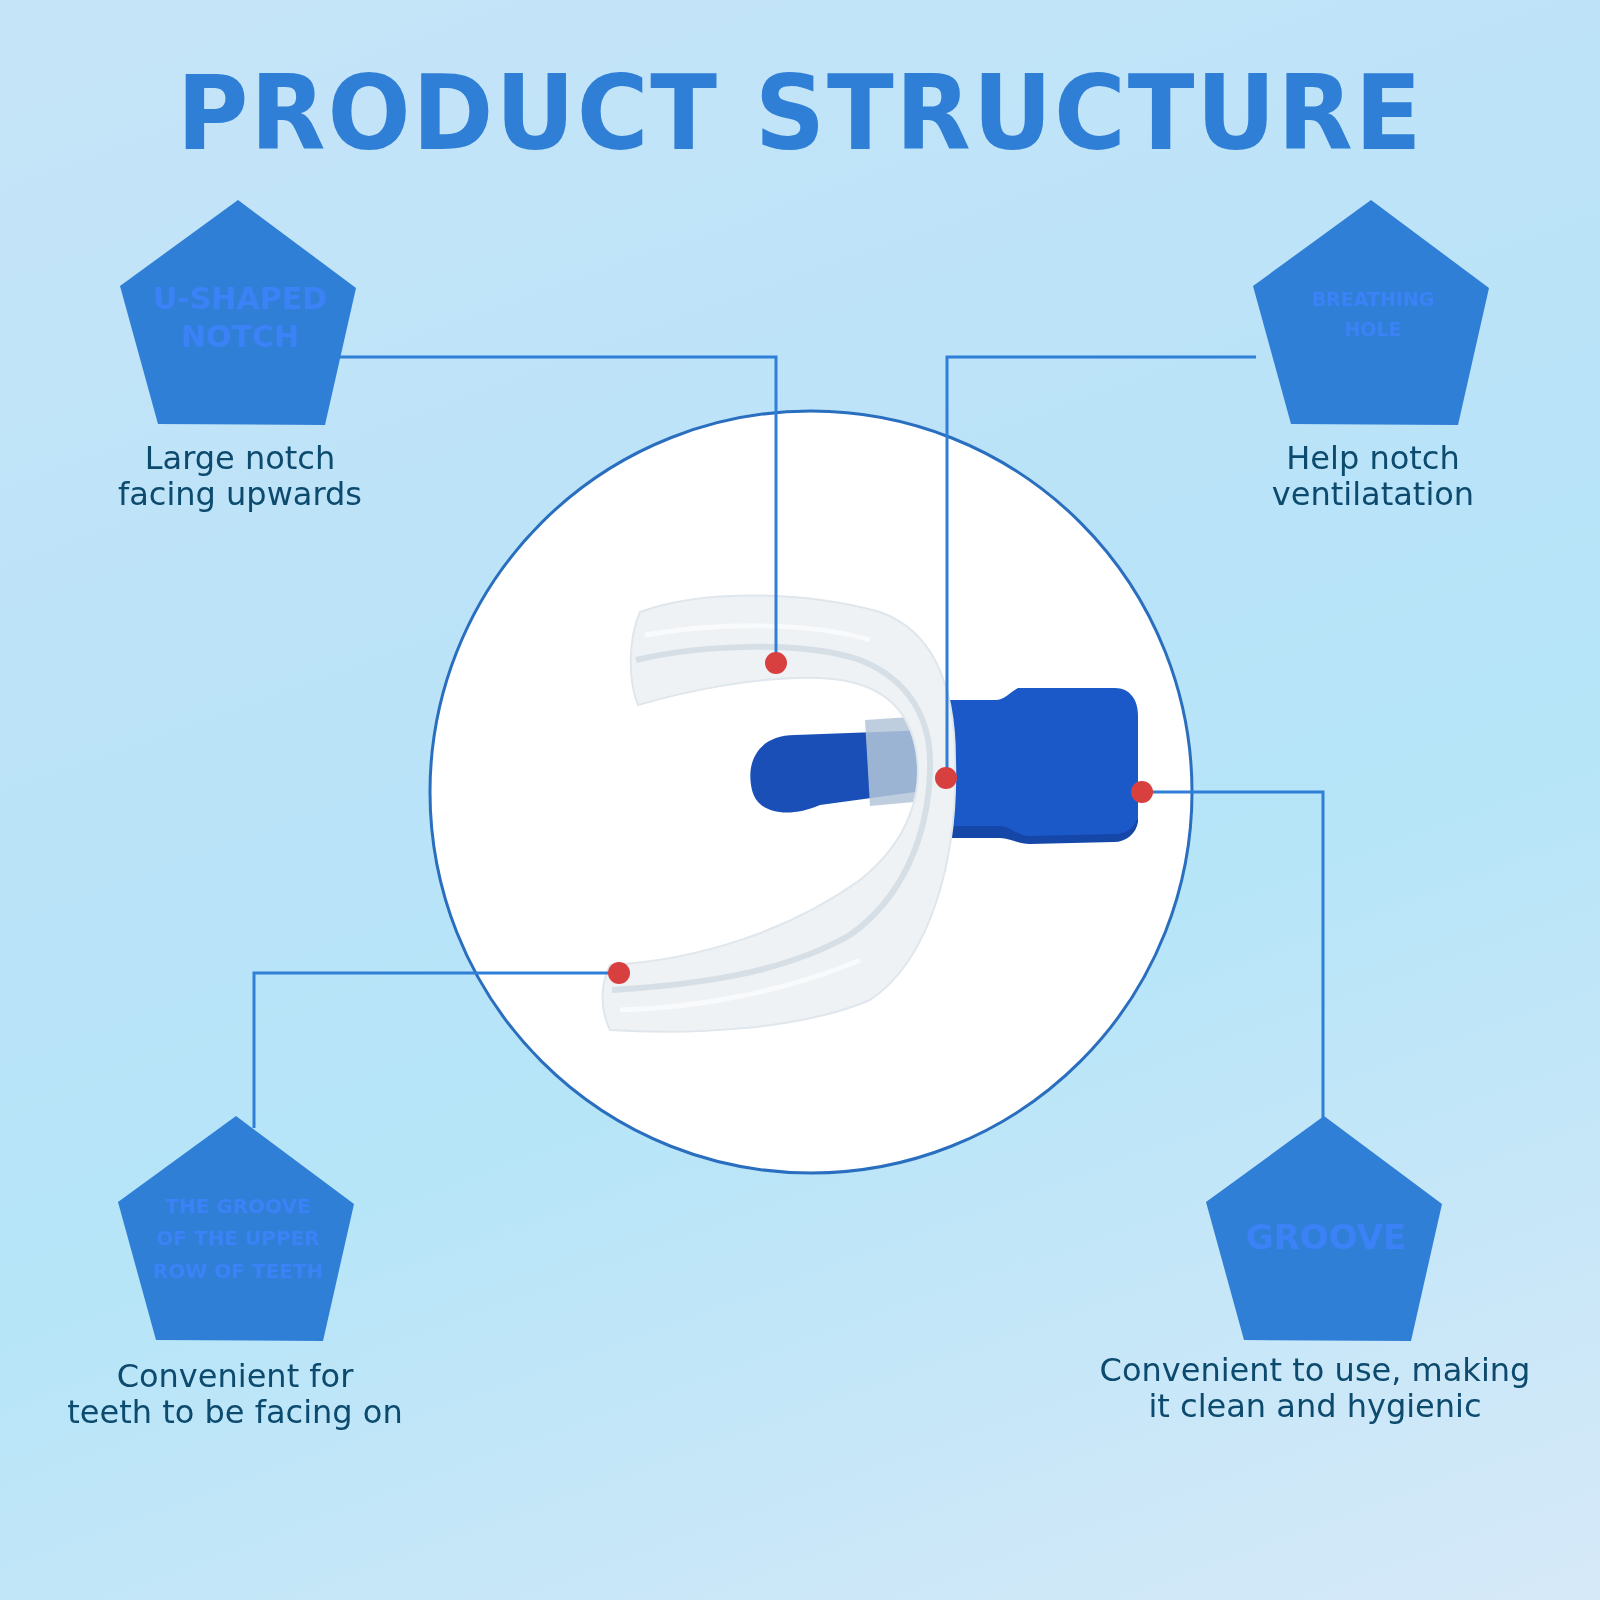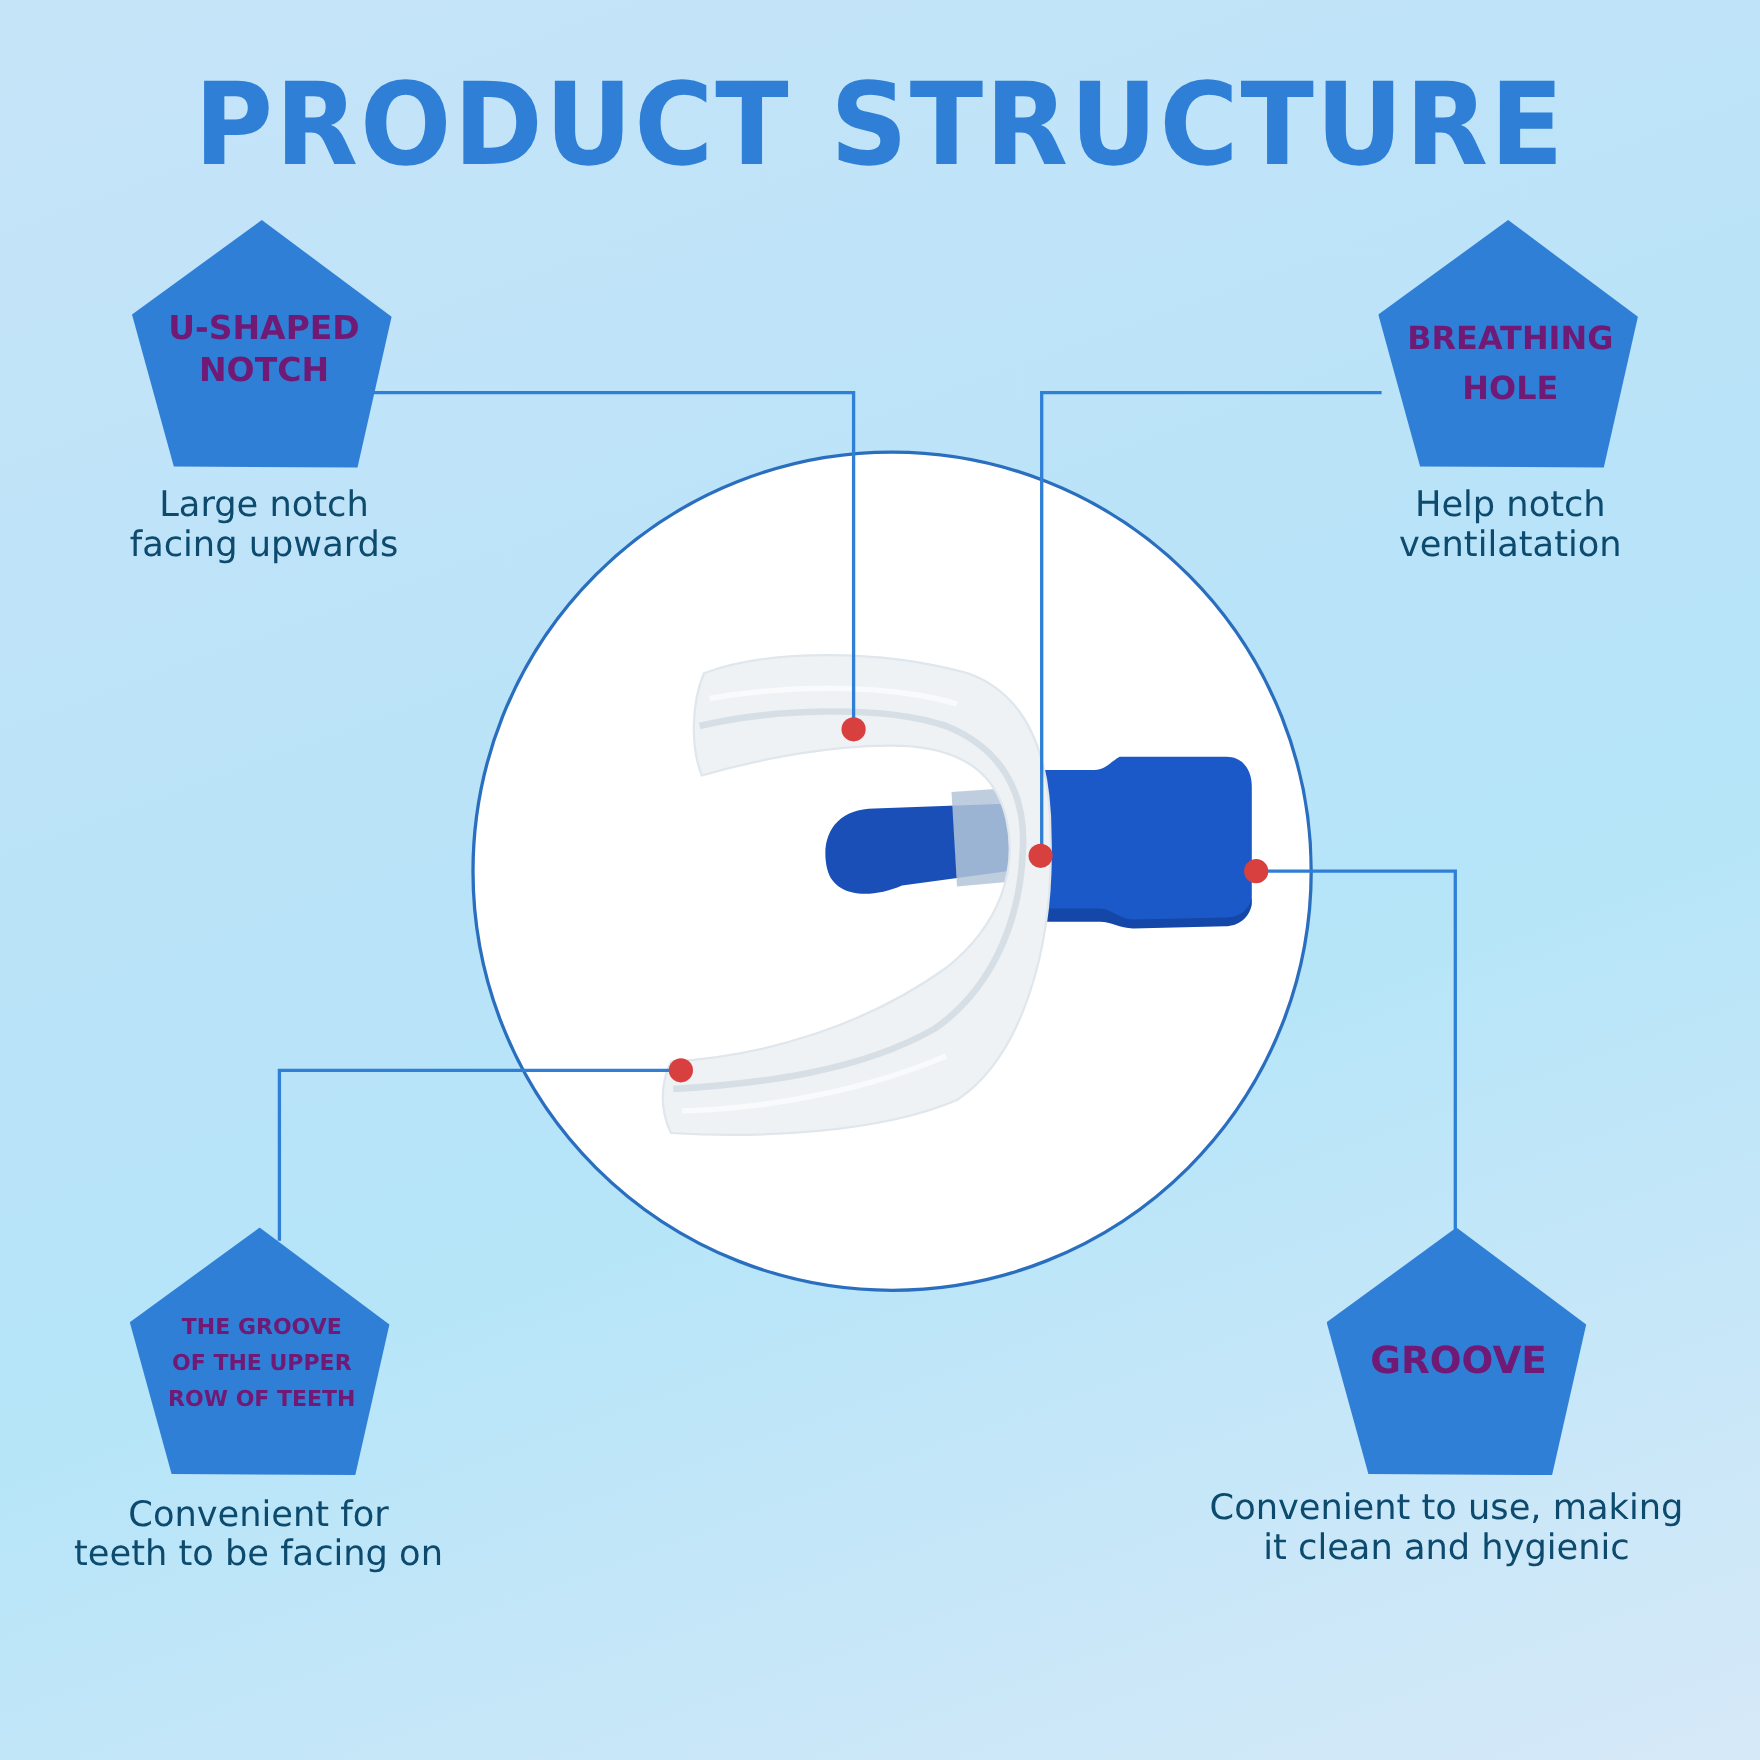--- a/index.html
+++ b/index.html
@@ -25,21 +25,21 @@
     }
     .pent-wrap {
       position: absolute;
       width: 240px; height: 230px;
     }
     .pent-wrap svg { position: absolute; left: 0; top: 0; }
     .pent-label {
       position: absolute;
       left: 0; width: 240px;
       text-align: center;
-      color: #701a75;
+      color: #3b82f6;
       font-weight: bold;
       font-family: "DejaVu Sans", sans-serif;
       line-height: 1.28;
       white-space: pre-line;
     }
     .desc {
       position: absolute;
       text-align: center;
       color: #0c4a6e;
       font-family: "DejaVu Sans", sans-serif;
@@ -93,21 +93,21 @@
   <div class="pent-label" style="top:80px; font-size:30px;">U-SHAPED
 NOTCH</div>
 </div>
 <div class="desc" style="left:60px; width:360px; top:440px;">Large notch
 facing upwards</div>
 
 <div class="pent-wrap" style="left:1253px; top:200px;">
   <svg width="240" height="230" viewBox="0 0 240 230">
     <polygon points="118,0 236,88 205,225 38,224 0,86" fill="#2f7fd6"></polygon>
   </svg>
-  <div class="pent-label" style="top:84px; font-size:29px; line-height:1.6;">BREATHING
+  <div class="pent-label" style="top:84px; font-size:19px; line-height:1.6;">BREATHING
 HOLE</div>
 </div>
 <div class="desc" style="left:1193px; width:360px; top:440px;">Help notch
 ventilatation</div>
 
 <div class="pent-wrap" style="left:118px; top:1116px;">
   <svg width="240" height="230" viewBox="0 0 240 230">
     <polygon points="118,0 236,88 205,225 38,224 0,86" fill="#2f7fd6"></polygon>
   </svg>
   <div class="pent-label" style="top:74px; font-size:20px; line-height:1.62;">THE GROOVE

